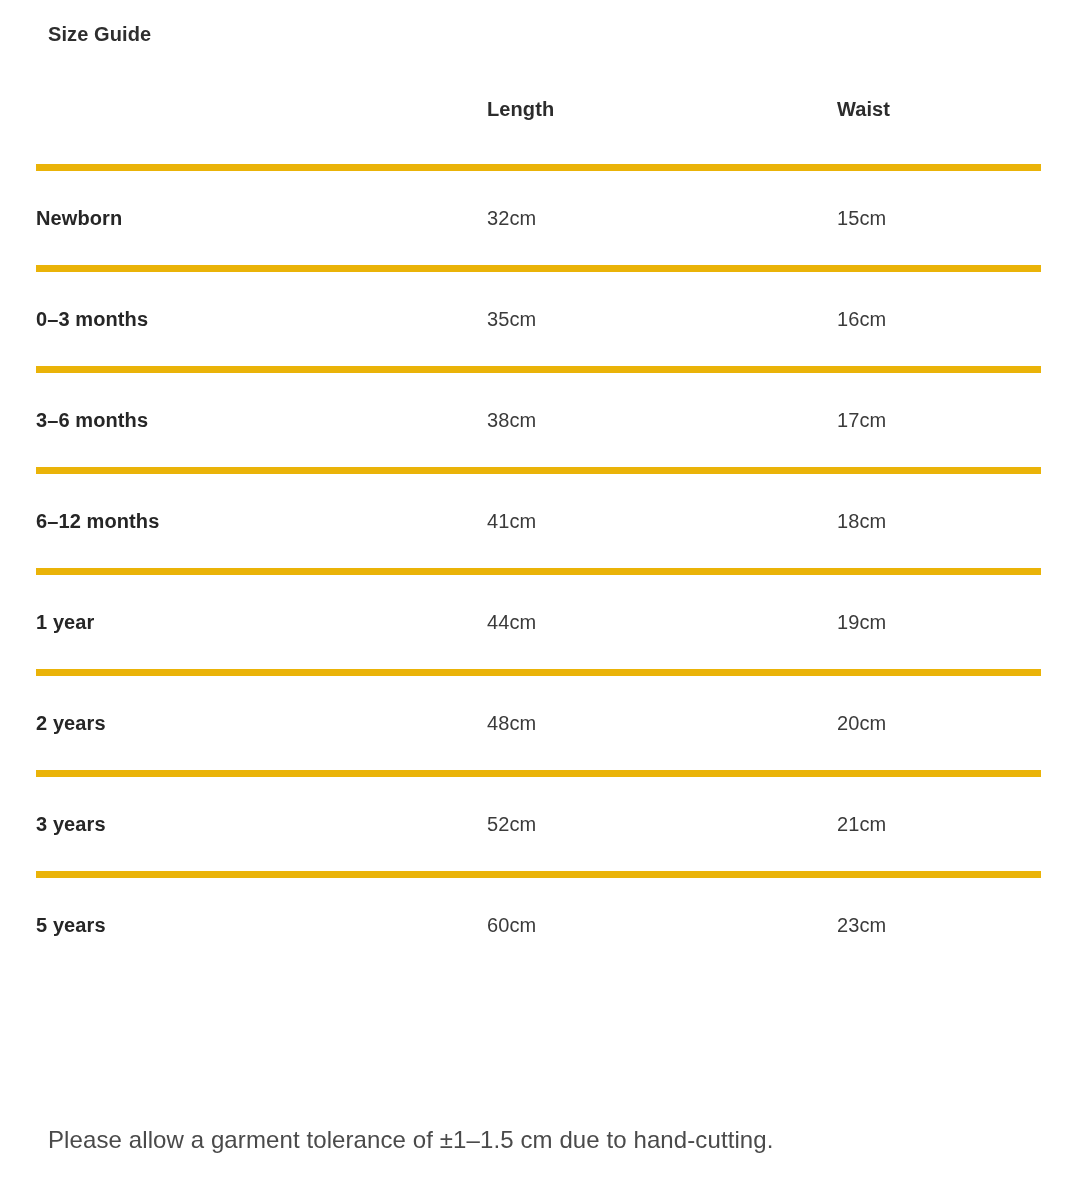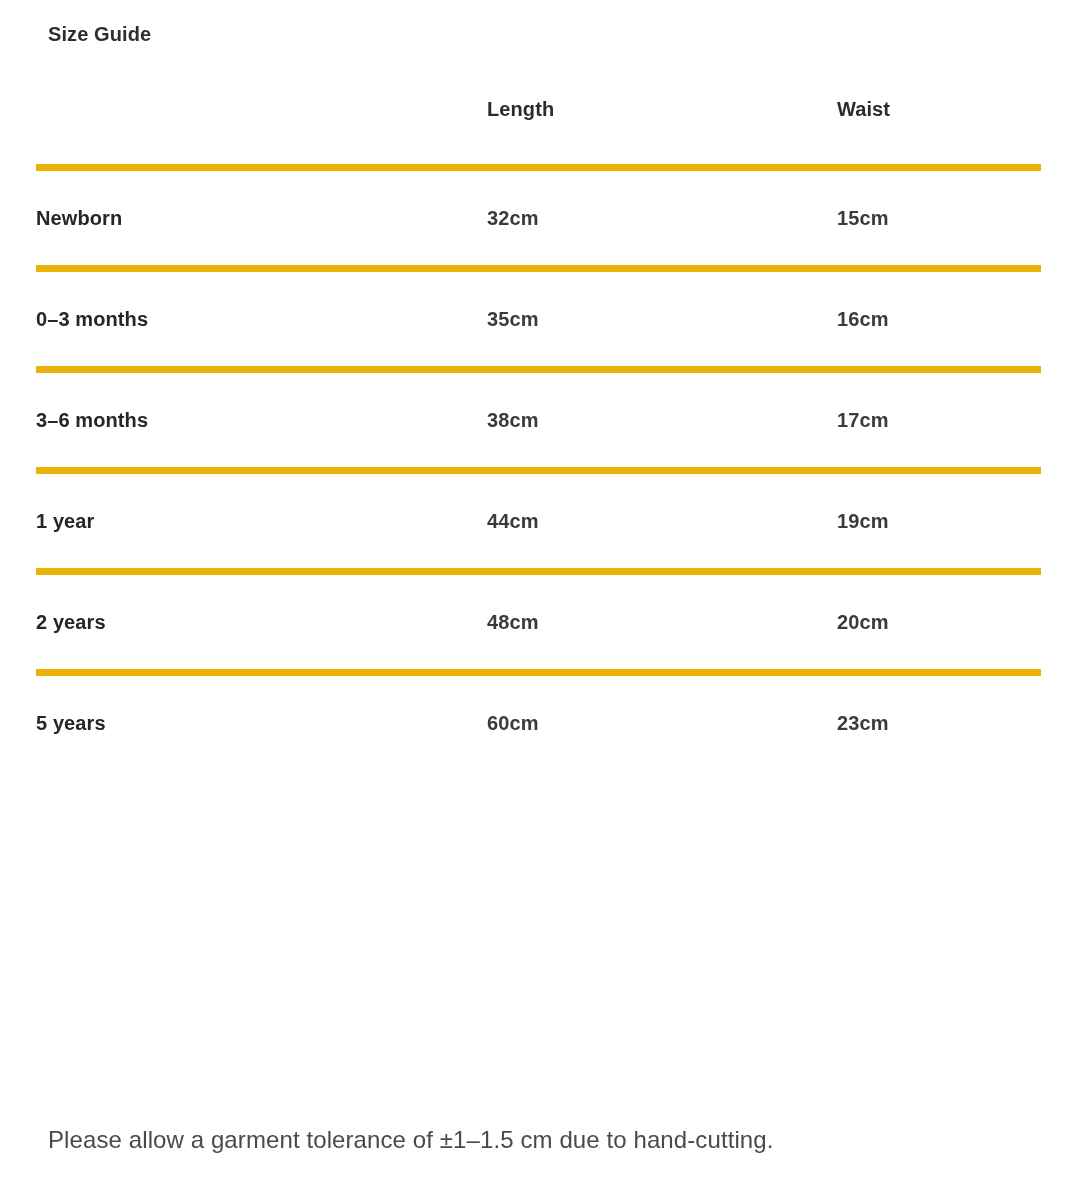--- a/index.html
+++ b/index.html
@@ -72,21 +72,21 @@
     font-size: 20px;
     line-height: 26px;
     letter-spacing: 0.1px;
   }
 
   .size-table tbody td.cell-size {
     font-weight: 700;
     color: #262626;
   }
   .size-table tbody td.cell-val {
-    font-weight: 700;
+    font-weight: 400;
     color: #3b3b3b;
     margin-left: 36px;
   }
 
   .table-note {
     position: absolute;
     left: 48px;
     top: 1126px;
     font-size: 24px;
     font-weight: 400;
@@ -126,28 +126,38 @@
         <td class="cell-size">0–3 months</td>
         <td class="cell-val">35cm</td>
         <td class="cell-val">16cm</td>
       </tr>
       <tr>
         <td class="cell-size">3–6 months</td>
         <td class="cell-val">38cm</td>
         <td class="cell-val">17cm</td>
       </tr>
       <tr>
+        <td class="cell-size">6–12 months</td>
+        <td class="cell-val">41cm</td>
+        <td class="cell-val">18cm</td>
+      </tr>
+      <tr>
         <td class="cell-size">1 year</td>
         <td class="cell-val">44cm</td>
         <td class="cell-val">19cm</td>
       </tr>
       <tr>
         <td class="cell-size">2 years</td>
         <td class="cell-val">48cm</td>
         <td class="cell-val">20cm</td>
+      </tr>
+      <tr>
+        <td class="cell-size">3 years</td>
+        <td class="cell-val">52cm</td>
+        <td class="cell-val">21cm</td>
       </tr>
       <tr>
         <td class="cell-size">5 years</td>
         <td class="cell-val">60cm</td>
         <td class="cell-val">23cm</td>
       </tr>
     </tbody>
   </table>
 
   <div class="table-note">Please allow a garment tolerance of ±1–1.5 cm due to hand-cutting.</div>

